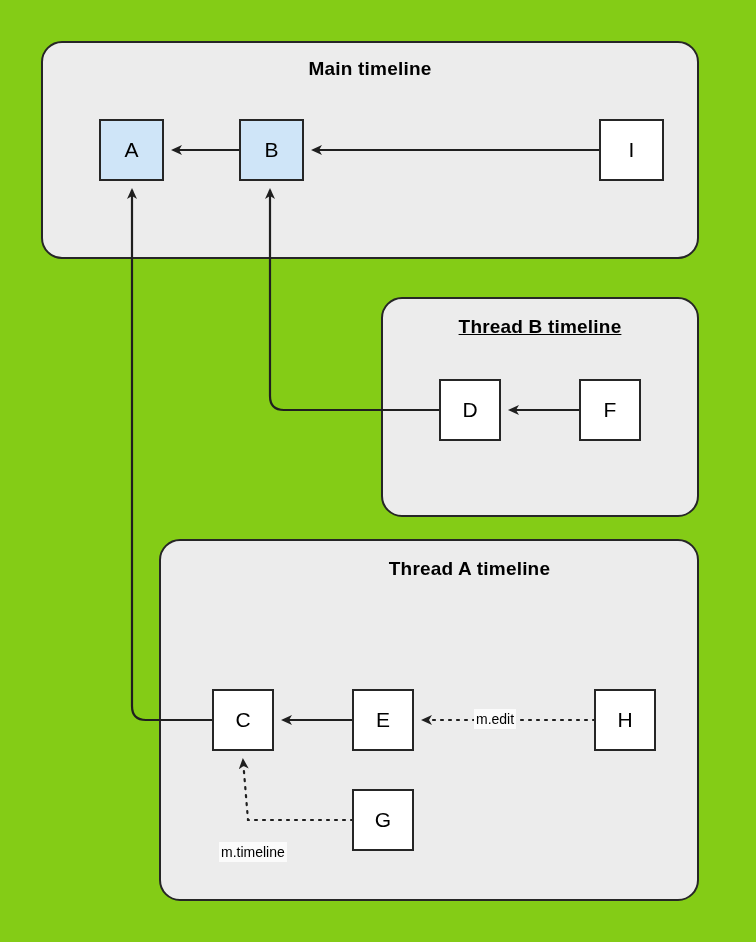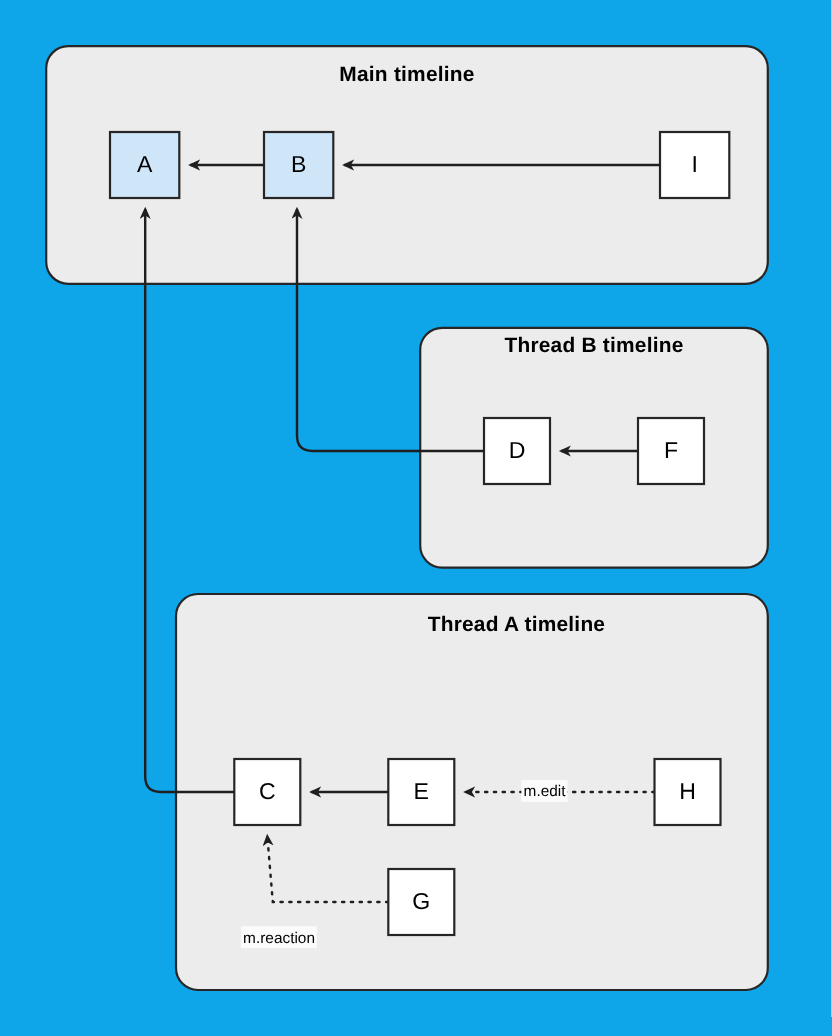--- a/index.html
+++ b/index.html
@@ -5,21 +5,21 @@
 <style>
   html, body {
     margin: 0;
     padding: 0;
     background: #ffffff;
   }
   #stage {
     position: relative;
     width: 756px;
     height: 942px;
-    background: #0ea5e9;
+    background: #84cc16;
     font-family: "Liberation Sans", sans-serif;
     overflow: hidden;
   }
   #svg-layer {
     position: absolute;
     left: 0;
     top: 0;
     width: 756px;
     height: 942px;
   }
@@ -126,29 +126,29 @@
     </g>
     <g>
       <rect x="595" y="690" width="60" height="60" fill="#ffffff" stroke="#262626" stroke-width="2"></rect>
     </g>
     <g>
       <rect x="353" y="790" width="60" height="60" fill="#ffffff" stroke="#262626" stroke-width="2"></rect>
     </g>
   </svg>
 
   <div class="group-title" style="left:42px; top:58px; width:656px;">Main timeline</div>
-  <div class="group-title" style="left:382px; top:304px; width:316px;">Thread B timeline</div>
+  <div class="group-title" style="left:382px; top:316px; width:316px;text-decoration:underline;">Thread B timeline</div>
   <div class="group-title" style="left:160px; top:558px; width:619px;">Thread A timeline</div>
 
   <div class="node-label" style="left:100px; top:120px; width:63px; height:60px;">A</div>
   <div class="node-label" style="left:240px; top:120px; width:63px; height:60px;">B</div>
   <div class="node-label" style="left:600px; top:120px; width:63px; height:60px;">I</div>
   <div class="node-label" style="left:440px; top:380px; width:60px; height:60px;">D</div>
   <div class="node-label" style="left:580px; top:380px; width:60px; height:60px;">F</div>
   <div class="node-label" style="left:213px; top:690px; width:60px; height:60px;">C</div>
   <div class="node-label" style="left:353px; top:690px; width:60px; height:60px;">E</div>
   <div class="node-label" style="left:595px; top:690px; width:60px; height:60px;">H</div>
   <div class="node-label" style="left:353px; top:790px; width:60px; height:60px;">G</div>
 
   <div class="edge-label" style="left:474px; top:709px;">m.edit</div>
-  <div class="edge-label" style="left:219px; top:842px;">m.reaction</div>
+  <div class="edge-label" style="left:219px; top:842px;">m.timeline</div>
 
 </div>
 
 </body></html>

